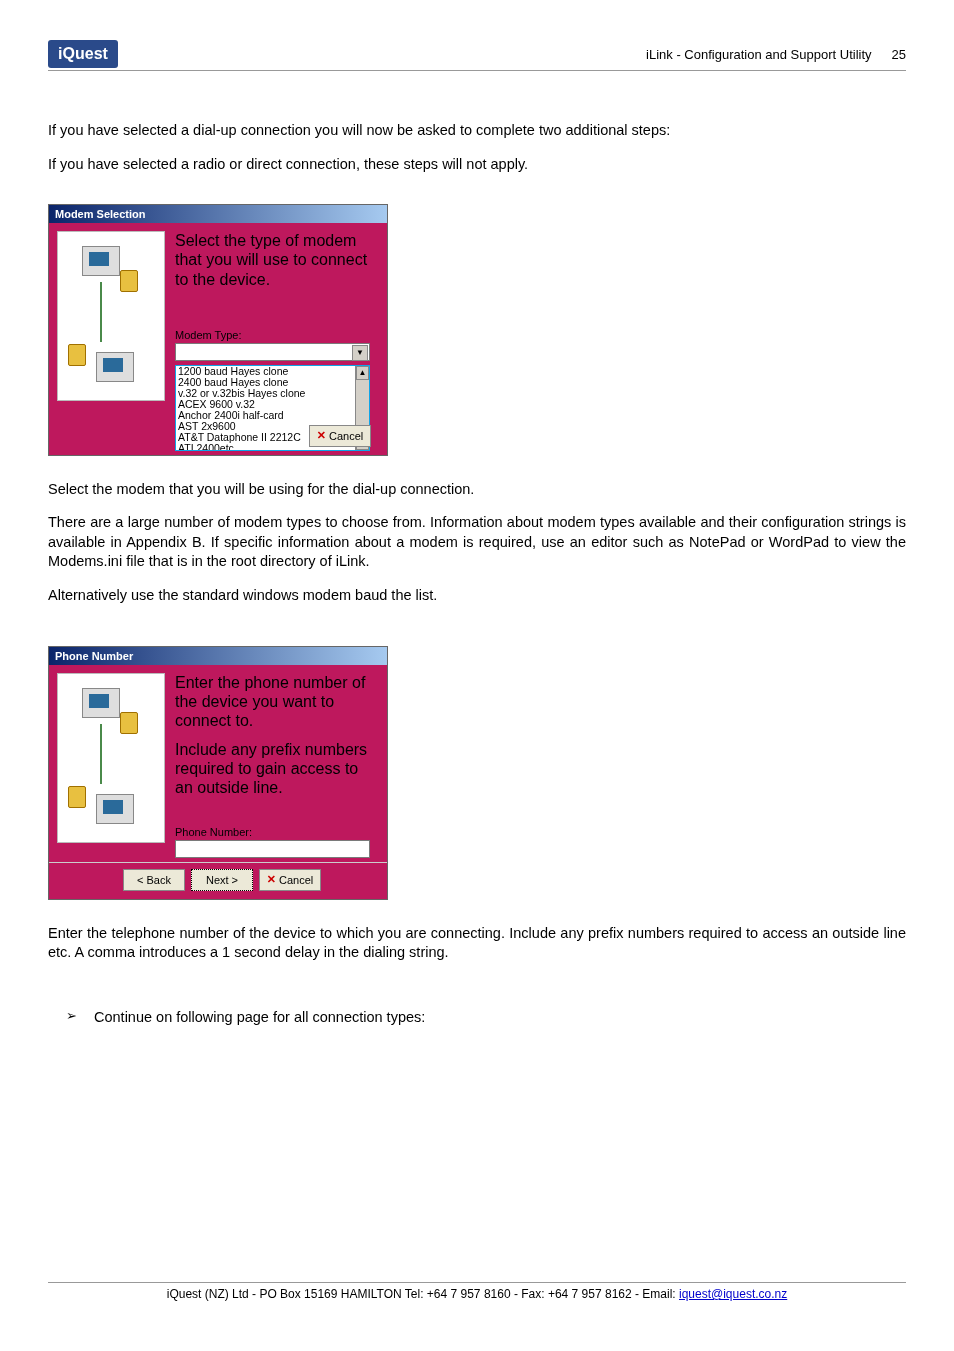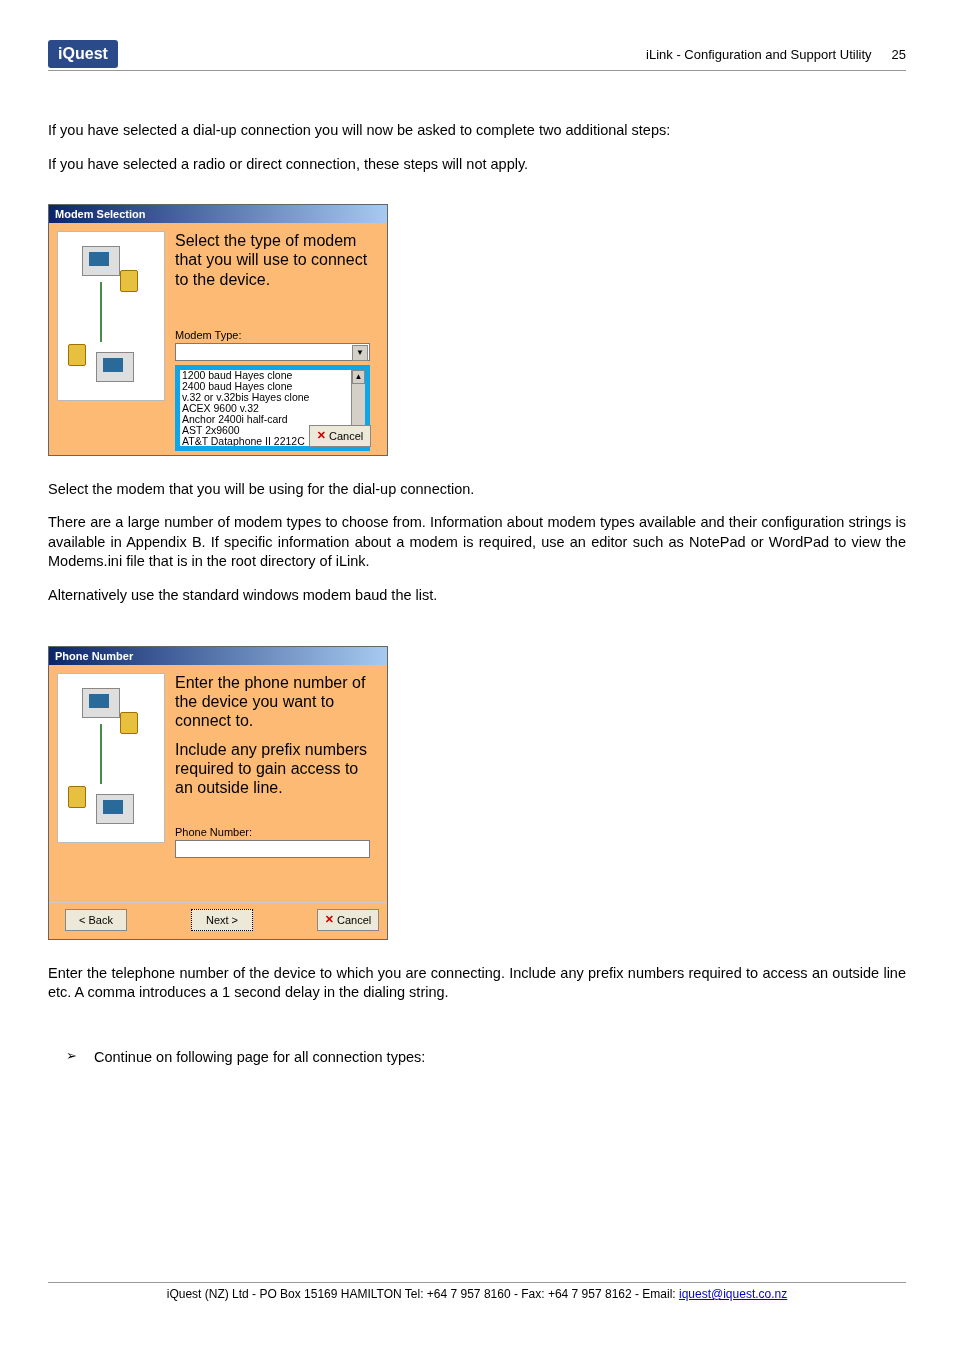--- a/index.html
+++ b/index.html
@@ -7,35 +7,35 @@
   .page { padding: 40px 48px 0 48px; }
   .header-row { display: flex; align-items: center; border-bottom: 1px solid #999; padding-bottom: 2px; margin-bottom: 50px; }
   .logo { width: 70px; height: 28px; background: #2a4a8a; border-radius: 3px; color: #fff; font-size: 16px; font-weight: bold; display: flex; align-items: center; justify-content: center; margin-right: 10px; }
   .header-title { flex: 1; text-align: right; font-size: 13px; }
   .page-num { font-size: 13px; margin-left: auto; padding-left: 20px; }
   .body-text { font-size: 14.5px; line-height: 1.35; text-align: justify; margin-bottom: 14px; }
   .body-text.left { text-align: left; }
   ul.arrow { list-style: none; margin: 0 0 14px 18px; }
   ul.arrow li { position: relative; padding-left: 28px; font-size: 14.5px; line-height: 1.4; }
   ul.arrow li::before { content: "➢"; position: absolute; left: 0; top: 0; font-size: 13px; }
-  .dialog { border: 1px solid #666; width: 340px; margin: 30px 0 24px 0; background: #fdba74; font-family: Tahoma, Arial, sans-serif; font-size: 11px; color: #000; }
+  .dialog { border: 1px solid #666; width: 340px; margin: 30px 0 24px 0; background: #be185d; font-family: Tahoma, Arial, sans-serif; font-size: 11px; color: #000; }
   .dialog-title { background: linear-gradient(to right, #0a246a, #a6caf0); color: #fff; font-weight: bold; padding: 3px 6px; font-size: 11px; }
   .dialog-body { display: flex; padding: 8px 8px 4px 8px; min-height: 190px; position: relative; }
   .dlg-left { width: 108px; height: 170px; background: #fff; border: 1px solid #bbb; margin-right: 10px; position: relative; overflow: hidden; }
   .dlg-right { flex: 1; position: relative; }
   .dlg-instr { font-size: 16px; line-height: 1.2; margin-bottom: 40px; }
   .dlg-label { font-size: 11px; margin-top: 8px; margin-bottom: 2px; }
   .combo { width: 195px; height: 18px; background: #fff; border: 1px solid #7a7a7a; position: relative; }
   .combo::after { content: "▼"; position: absolute; right: 1px; top: 1px; width: 14px; height: 14px; font-size: 8px; background: #d4d0c8; border: 1px solid #888; display: flex; align-items: center; justify-content: center; }
-  .listbox { width: 195px; height: 86px; background: #fff; border: 5px solid #0ea5e9; overflow: hidden; position: relative; margin-top: 4px; }
+  .listbox { width: 195px; height: 86px; background: #fff; border: 1px solid #0ea5e9; overflow: hidden; position: relative; margin-top: 4px; }
   .listbox .opt { font-size: 10.5px; padding: 0 2px; line-height: 1.05; white-space: nowrap; }
   .listbox .scroll { position: absolute; right: 0; top: 0; bottom: 0; width: 14px; background: #d4d0c8; border-left: 1px solid #888; }
   .listbox .scroll::before { content: "▲"; position: absolute; top: 0; left: 0; right: 0; font-size: 8px; text-align: center; background: #d4d0c8; border: 1px solid #888; height: 12px; line-height: 12px; }
   .listbox .scroll::after { content: "▼"; position: absolute; bottom: 0; left: 0; right: 0; font-size: 8px; text-align: center; background: #d4d0c8; border: 1px solid #888; height: 12px; line-height: 12px; }
-  .dlg-buttons { display: flex; justify-content: space-between; gap: 6px; padding: 6px 8px 8px 16px; border-top: 1px solid #ccc; margin-top: 40px; }
+  .dlg-buttons { display: flex; justify-content: center; gap: 6px; padding: 6px 8px 8px 16px; border-top: 1px solid #ccc; }
   .btn { min-width: 62px; height: 22px; background: #ece9d8; border: 1px solid #888; font-size: 11px; display: inline-flex; align-items: center; justify-content: center; gap: 3px; padding: 0 6px; }
   .btn .x { color: #c00; font-weight: bold; }
   .btn.dotted { border: 1px dotted #000; }
   .textinput { width: 195px; height: 18px; background: #fff; border: 1px solid #7a7a7a; }
   .gap { height: 30px; }
   
   .ic-pc { position: absolute; width: 38px; height: 30px; background: #dedede; border: 1px solid #888; }
   .ic-pc::after { content: ""; position: absolute; left: 6px; top: 5px; width: 20px; height: 14px; background: #2a6a9a; }
   .ic-ph { position: absolute; width: 18px; height: 22px; background: #e8c040; border: 1px solid #a07000; border-radius: 2px; }
   .arrow-line { position: absolute; width: 2px; background: linear-gradient(#4a8a4a,#4a8a4a); }

